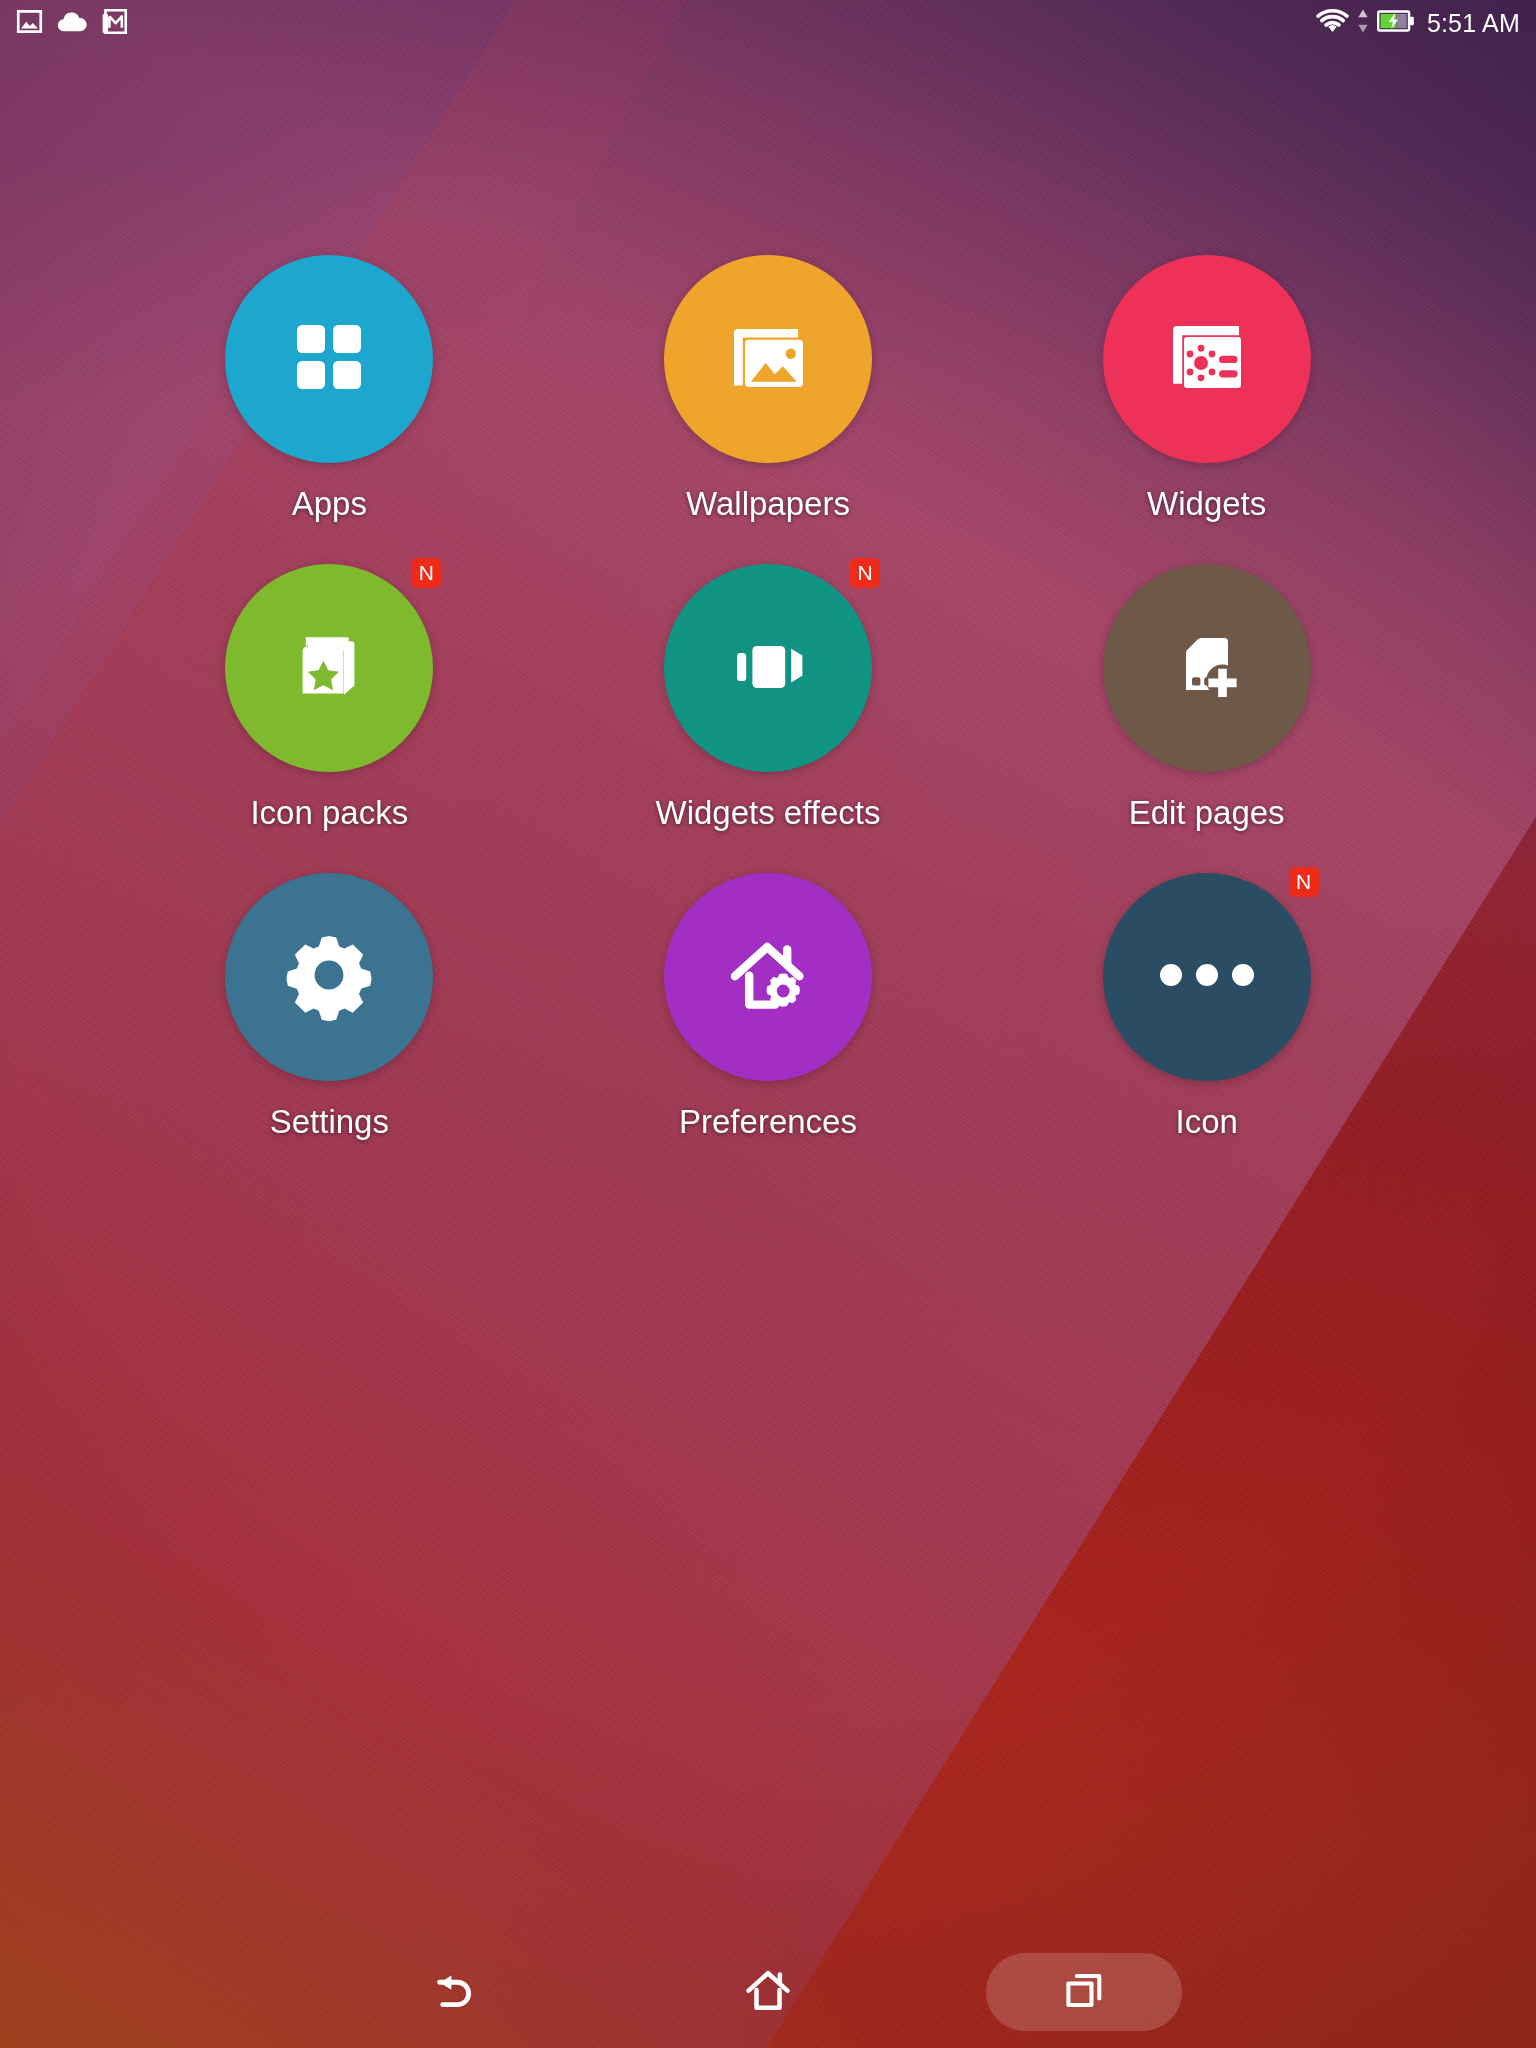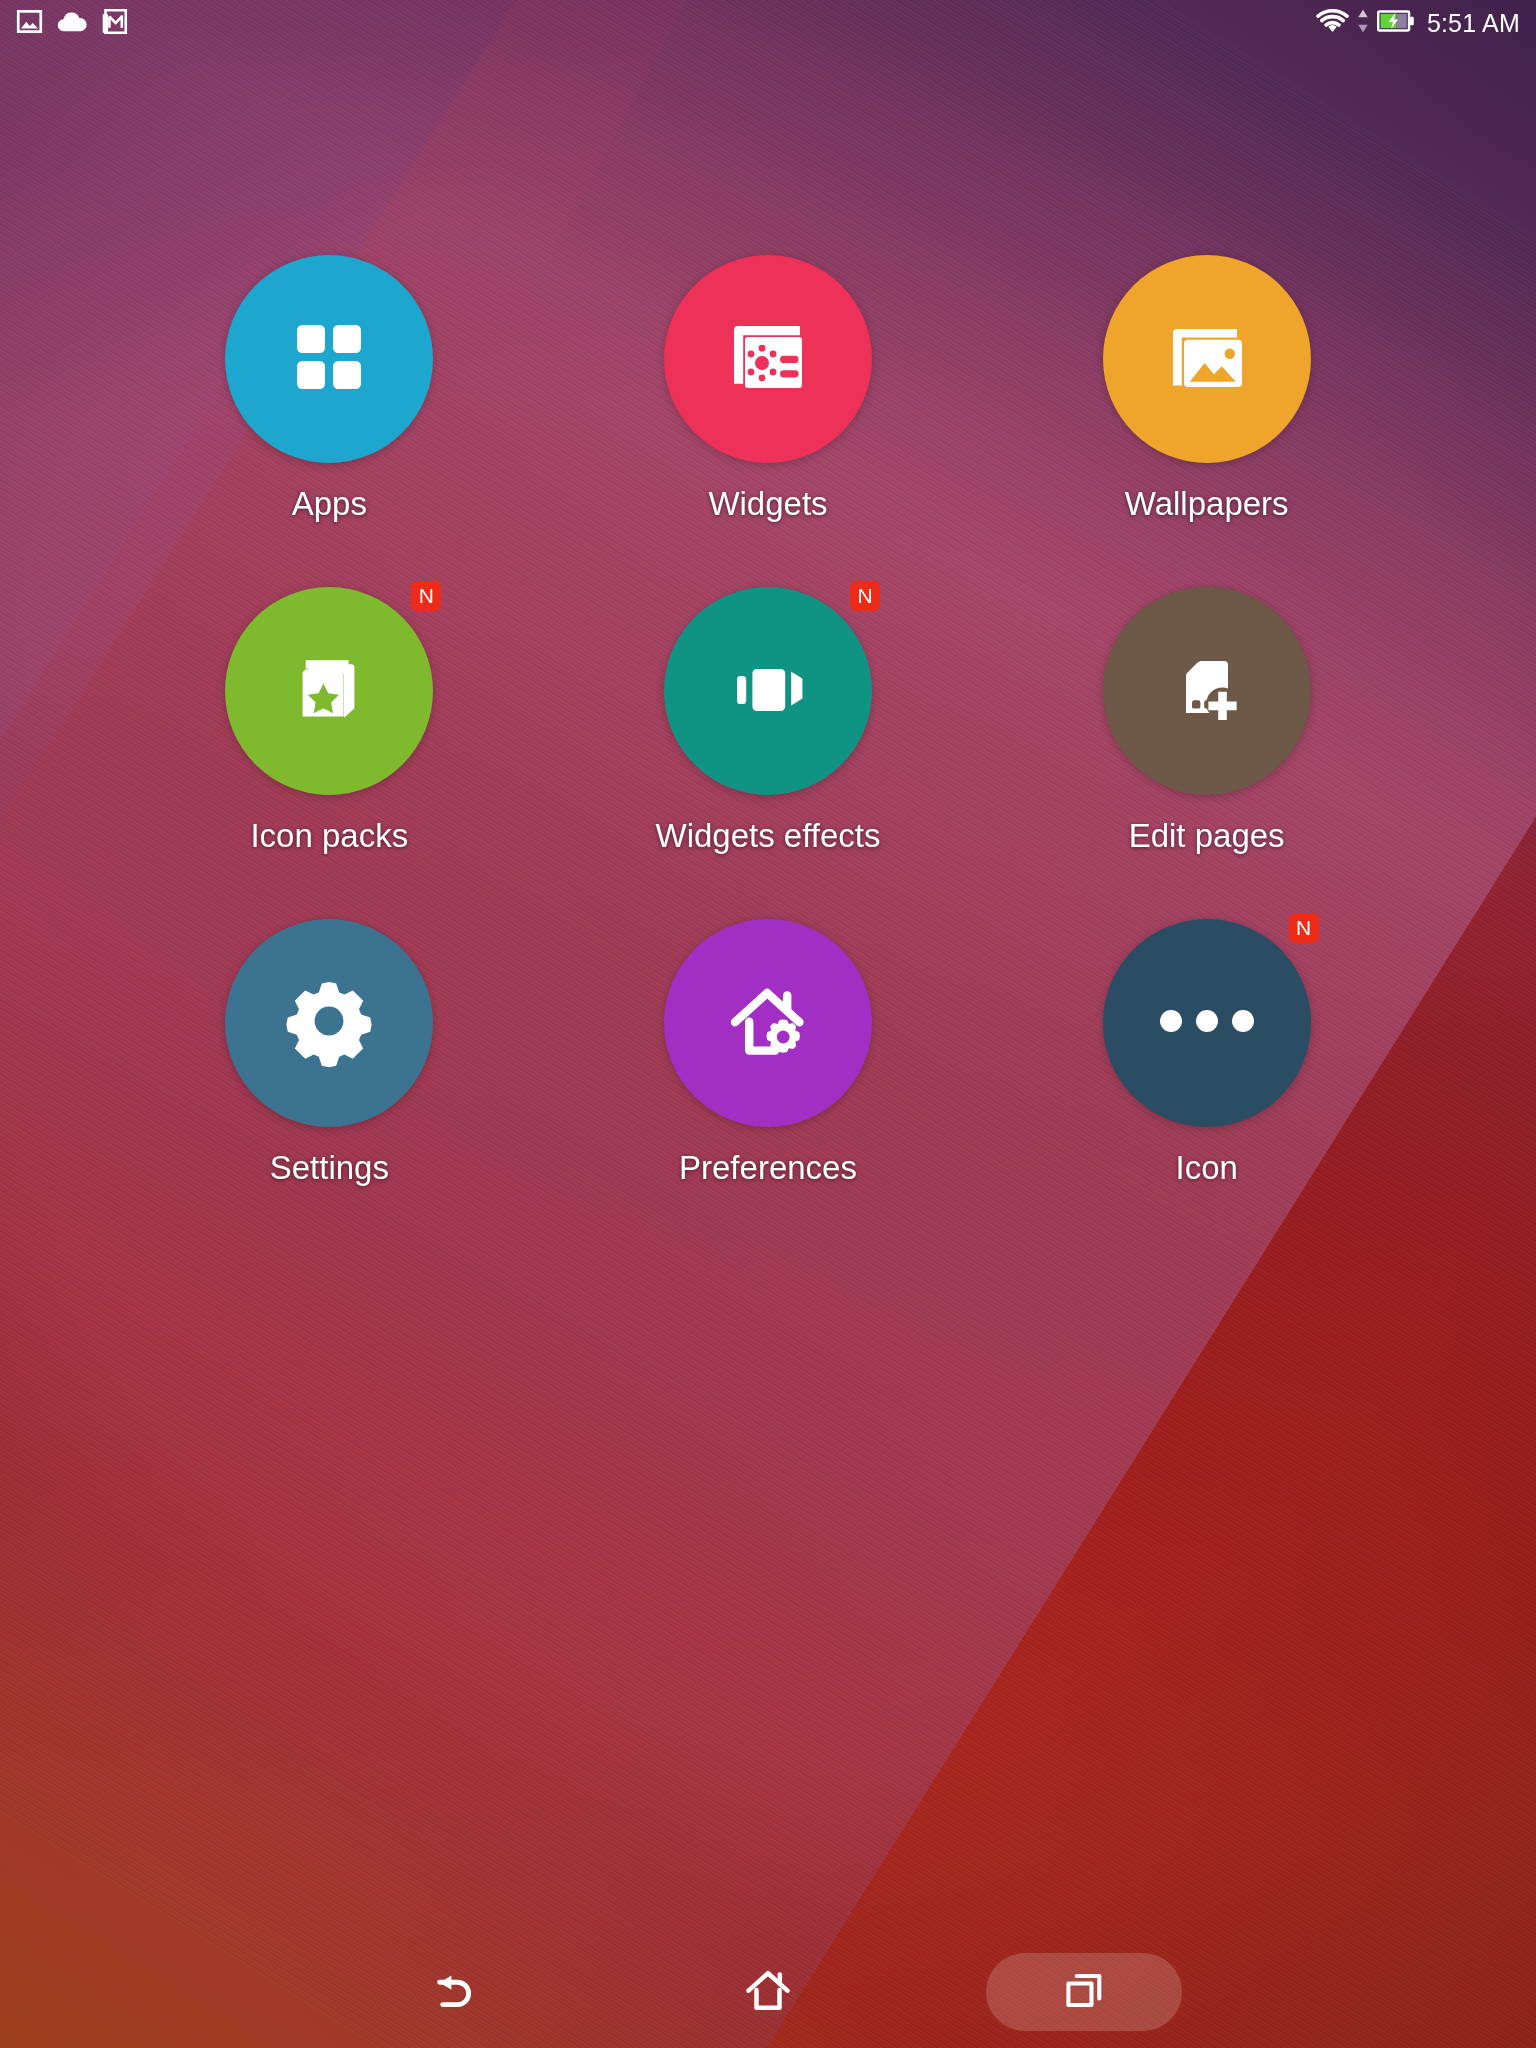--- a/index.html
+++ b/index.html
@@ -140,21 +140,21 @@
     white-space: nowrap;
   }
 
   
   .grid {
     position: absolute;
     top: 255px;
     left: 0; right: 0;
     display: grid;
     grid-template-columns: repeat(3, 1fr);
-    row-gap: 64px;
+    row-gap: 41px;
     padding: 0 110px;
     box-sizing: border-box;
     z-index: 10;
   }
   .cell {
     display: flex;
     flex-direction: column;
     align-items: center;
     cursor: pointer;
   }
@@ -311,20 +311,37 @@
             </svg>
           </span>
         </div>
 
       </div>
       <span class="cell-label">Apps</span>
     </div>
 
     <div class="cell">
       <div class="circle-wrap">
+        <div class="circle" style="background:#EFA52C">
+          <span>
+            <svg width="100" height="100" viewBox="0 0 50 50">
+              <path d="M8 13a2 2 0 0 1 2-2h30v4.2H12.4v24H8z" fill="#fff"></path>
+              <rect x="13.5" y="16.4" width="29" height="23.6" rx="2" fill="#fff"></rect>
+              <path d="M16.4 37.4l7.4-9.4 4.6 5.6 4-4 7 7.8z" fill="#EFA52C"></path>
+              <circle cx="36.4" cy="23.4" r="2.6" fill="#EFA52C"></circle>
+            </svg>
+          </span>
+        </div>
+
+      </div>
+      <span class="cell-label">Wallpapers</span>
+    </div>
+
+    <div class="cell">
+      <div class="circle-wrap">
         <div class="circle" style="background:#ED3158">
           <span>
             <svg width="104" height="104" viewBox="0 0 52 52">
               <path d="M9 12.5a2 2 0 0 1 2-2h31v4.6H13.6v24.3H9z" fill="#fff"></path>
               <rect x="14.5" y="16" width="28.5" height="25.5" rx="1.6" fill="#fff"></rect>
               <circle cx="23" cy="29" r="3.5" fill="#ED3158"></circle>
               <circle cx="23" cy="21.6" r="1.7" fill="#ED3158"></circle>
               <circle cx="23" cy="36.4" r="1.7" fill="#ED3158"></circle>
               <circle cx="17.5" cy="24.5" r="1.7" fill="#ED3158"></circle>
               <circle cx="28.5" cy="24.5" r="1.7" fill="#ED3158"></circle>
@@ -335,37 +352,20 @@
             </svg>
           </span>
         </div>
 
       </div>
       <span class="cell-label">Widgets</span>
     </div>
 
     <div class="cell">
       <div class="circle-wrap">
-        <div class="circle" style="background:#EFA52C">
-          <span>
-            <svg width="100" height="100" viewBox="0 0 50 50">
-              <path d="M8 13a2 2 0 0 1 2-2h30v4.2H12.4v24H8z" fill="#fff"></path>
-              <rect x="13.5" y="16.4" width="29" height="23.6" rx="2" fill="#fff"></rect>
-              <path d="M16.4 37.4l7.4-9.4 4.6 5.6 4-4 7 7.8z" fill="#EFA52C"></path>
-              <circle cx="36.4" cy="23.4" r="2.6" fill="#EFA52C"></circle>
-            </svg>
-          </span>
-        </div>
-
-      </div>
-      <span class="cell-label">Wallpapers</span>
-    </div>
-
-    <div class="cell">
-      <div class="circle-wrap">
         <div class="circle" style="background:#7FBA2E">
           <span>
             <svg width="100" height="100" viewBox="0 0 50 50">
               <path d="M14.5 12.6h21.6a1.6 1.6 0 0 1 1.6 1.6v20.6l-5.2 4.6V17.4H14.5z" fill="#fff"></path>
               <path d="M13.4 10.6h21.4v3.4H15.6a2.1 2.1 0 0 0-2.2 2.1z" fill="#fff"></path>
               <path d="M11.8 17.6a2.4 2.4 0 0 1 2.4-2.4h18.1v23.6H11.8z" fill="#fff"></path>
               <path d="M22.2 22.2l2.4 4.9 5.4.8-3.9 3.8.9 5.4-4.8-2.5-4.8 2.5.9-5.4-3.9-3.8 5.4-.8z" fill="#7FBA2E"></path>
             </svg>
           </span>
         </div>

